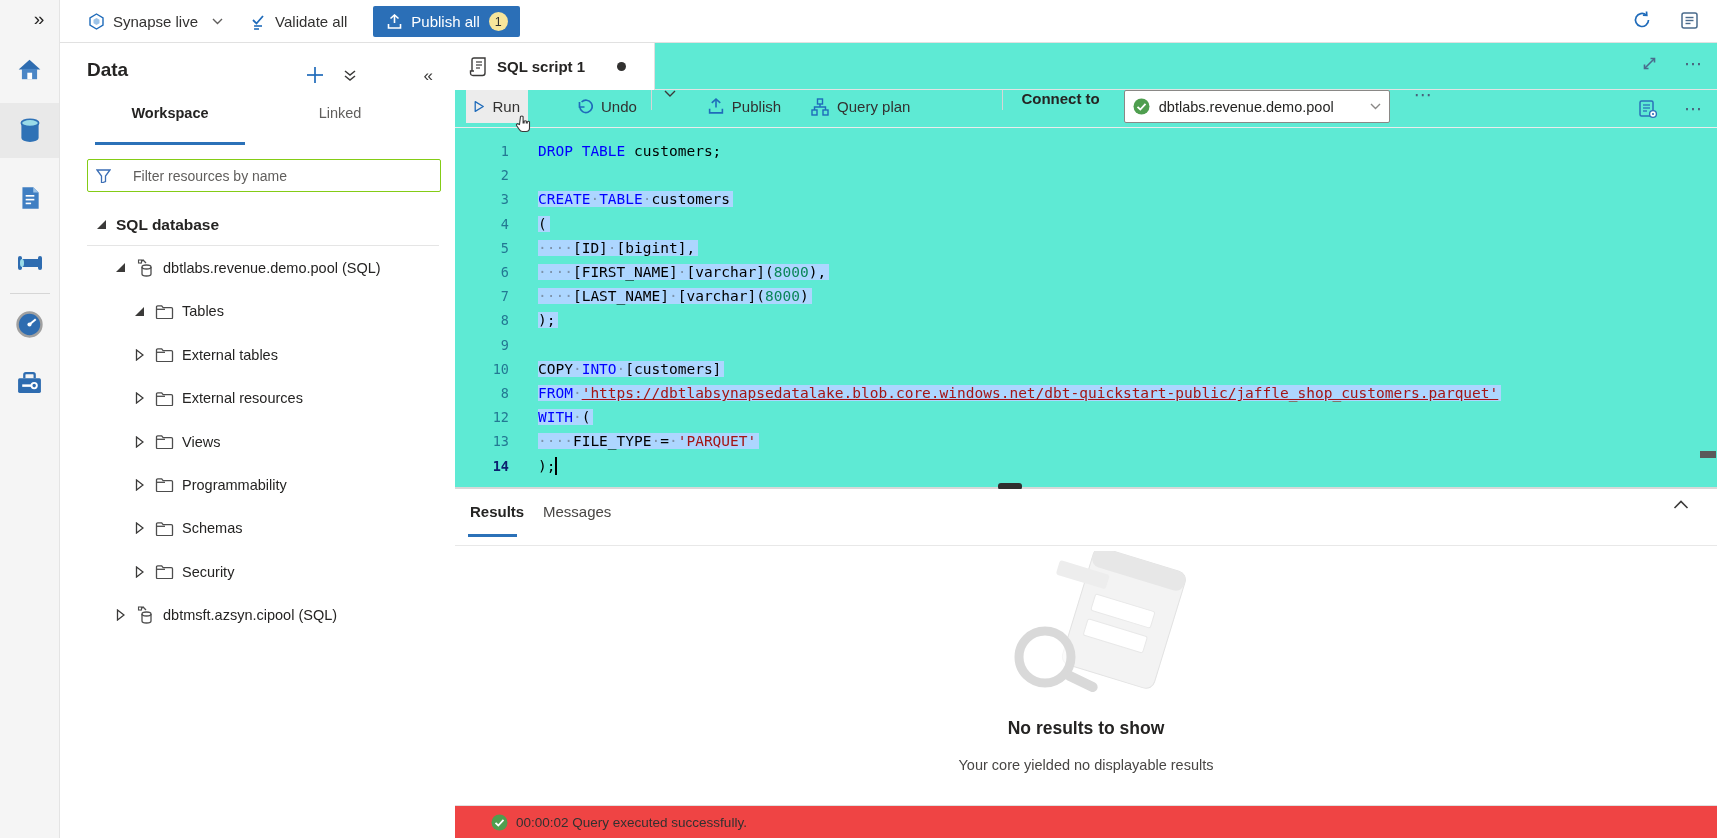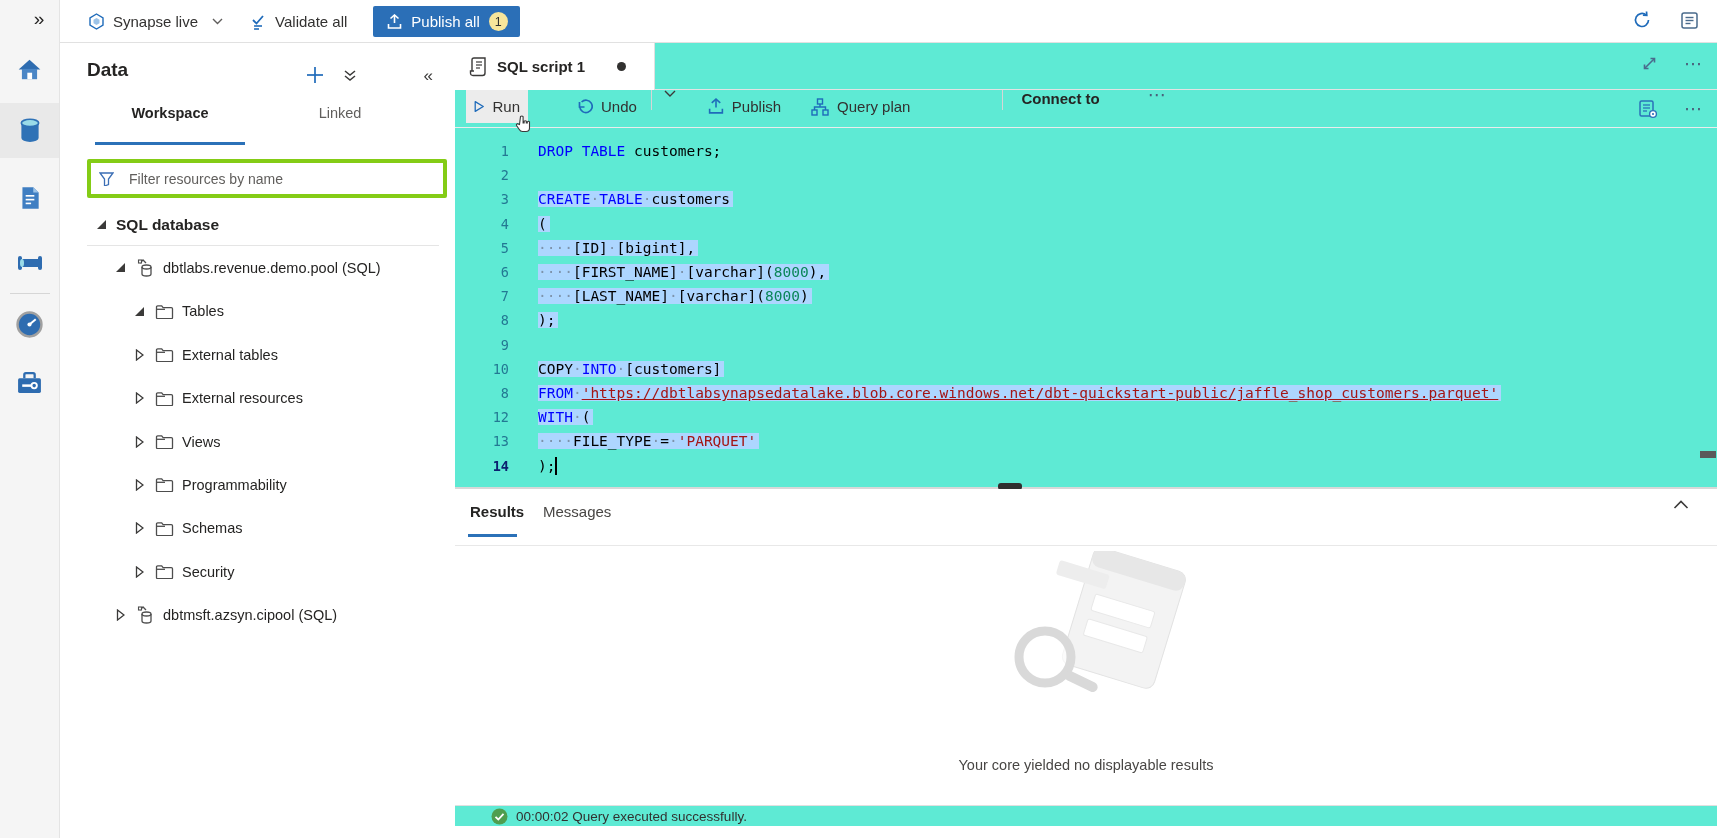--- a/index.html
+++ b/index.html
@@ -21,22 +21,22 @@
   .side-item{position:absolute;left:0;width:59px;height:52px;display:flex;align-items:center;justify-content:center;cursor:pointer;}
   .side-item.active{background:#e9e9e9;}
   #sidebar-expand{position:absolute;left:24px;top:6px;width:30px;height:26px;font-size:19px;color:#252423;
       background:none;border:none;cursor:pointer;font-family:inherit;}
   
   #datapanel{left:60px;top:43px;width:395px;height:795px;background:#fff;border-right:1px solid #ddd;}
   #dp-title{left:27px;top:16px;font-size:19px;font-weight:700;}
   .dp-action{position:absolute;top:20px;background:none;border:none;cursor:pointer;padding:2px;}
   .dp-tab{position:absolute;top:62px;width:160px;text-align:center;font-size:14.5px;cursor:pointer;}
   #dp-tab-underline{left:35px;top:99px;width:150px;height:3px;background:#2b71b8;}
-  #filter-box{left:27px;top:116px;width:336px;height:31px;border:4px solid #84cc16;border-radius:2px;
-      display:flex;align-items:center;padding:0 8px;gap:13px;background:#fff;}
+  #filter-box{left:27px;top:116px;width:336px;height:31px;border:1px solid #84cc16;border-radius:2px;
+      display:flex;align-items:center;padding:0 8px;gap:20px;background:#fff;}
   #filter-input{border:none;outline:none;flex:1;font-size:14px;color:#323130;font-family:inherit;background:transparent;}
   #filter-input::placeholder{color:#605e5c;}
   .tree-row{position:absolute;left:0;width:395px;height:43px;display:flex;align-items:center;cursor:pointer;}
   .tw{width:12px;display:flex;justify-content:center;margin-right:9px;flex:none;}
   .ticon{width:20px;margin-right:8px;display:flex;justify-content:center;flex:none;}
   .tlabel{font-size:14.5px;color:#252423;white-space:nowrap;}
   .tree-row.root .tlabel{font-size:15.5px;font-weight:700;}
   .tcount{margin-left:auto;padding-right:11px;font-size:14.5px;color:#323130;}
   #tree-divider{left:27px;width:352px;height:1px;background:#e5e5e5;}
   
@@ -75,21 +75,21 @@
   #splitter{left:455px;top:487px;width:1262px;height:2px;background:#d8d8d8;cursor:row-resize;}
   #splitter-handle{left:998px;top:483px;width:24px;height:7px;background:#2f2f2f;border-radius:3px;cursor:row-resize;}
   
   #results{left:455px;top:489px;width:1262px;height:349px;background:#fff;}
   .r-tab{position:absolute;top:14px;font-size:15px;cursor:pointer;color:#484644;}
   .r-tab.active{color:#252423;font-weight:700;}
   #r-underline{left:13px;top:45px;width:49px;height:3px;background:#2b71b8;}
   #r-sep{left:0;top:56px;width:1262px;height:1px;background:#e8e8e8;}
   #empty-title{left:0;top:229px;width:1262px;text-align:center;font-size:17.5px;font-weight:700;color:#252423;}
   #empty-sub{left:0;top:268px;width:1262px;text-align:center;font-size:14.5px;color:#484644;}
-  #statusbar{left:0;top:316px;width:1262px;height:21px;background:#5eead4;border-top:1px solid #e0e0e0;
+  #statusbar{left:0;top:316px;width:1262px;height:33px;background:#ef4444;border-top:1px solid #e0e0e0;
       display:flex;align-items:center;gap:8px;padding-left:36px;box-sizing:border-box;}
   #status-text{font-size:13.5px;color:#323130;}
   .ghost-btn{background:none;border:none;cursor:pointer;padding:0;font-family:inherit;}
   .ell{font-size:18px;color:#4a5f7a;letter-spacing:1px;line-height:10px;}
 </style>
 </head>
 <body>
 
 <div id="topbar" class="abs">
   <div class="abs row" style="left:88px;top:6px;height:31px;gap:26px;">
@@ -440,20 +440,30 @@
       <svg width="18" height="18" viewBox="0 0 18 18">
           <rect x="6.5" y="1" width="5" height="5" fill="none" stroke="#1f6bba" stroke-width="1.4"></rect>
           <rect x="1" y="12" width="5" height="5" fill="none" stroke="#1f6bba" stroke-width="1.4"></rect>
           <rect x="12" y="12" width="5" height="5" fill="none" stroke="#1f6bba" stroke-width="1.4"></rect>
           <path d="M9 6 v3 M3.5 12 v-3 h11 v3" fill="none" stroke="#1f6bba" stroke-width="1.4"></path>
         </svg>
       <span>Query plan</span>
     </button>
     <span class="tsep" style="margin-left:84px;"></span>
     <span id="connect-label">Connect to</span>
+    <div id="pool-select">
+      <svg width="17" height="17" viewBox="0 0 17 17">
+          <circle cx="8.5" cy="8.5" r="8" fill="#4f9e4f"></circle>
+          <polyline points="4.5,8.8 7.3,11.5 12.5,5.8" fill="none" stroke="#fff" stroke-width="1.8"></polyline>
+        </svg>
+      <span>dbtlabs.revenue.demo.pool</span>
+      <svg width="11" height="7" viewBox="0 0 11 7">
+          <polyline points="1,1 5.5,5.5 10,1" fill="none" stroke="#8a8886" stroke-width="1.4"></polyline>
+        </svg>
+    </div>
     <button class="ghost-btn ell" style="margin-left:24px;">⋯</button>
   </div>
   <div class="toolbar-right">
     <button class="ghost-btn">
       <svg width="20" height="20" viewBox="0 0 20 20">
           <rect x="2" y="2" width="13" height="15" rx="1.5" fill="none" stroke="#2b71b8" stroke-width="1.5"></rect>
           <line x1="5" y1="6" x2="12" y2="6" stroke="#2b71b8" stroke-width="1.3"></line>
           <line x1="5" y1="9" x2="12" y2="9" stroke="#2b71b8" stroke-width="1.3"></line>
           <line x1="5" y1="12" x2="9" y2="12" stroke="#2b71b8" stroke-width="1.3"></line>
           <circle cx="15" cy="15" r="3.4" fill="#fff" stroke="#2b71b8" stroke-width="1.4"></circle>
@@ -505,20 +515,21 @@
       <rect x="92" y="6" width="96" height="122" rx="9" fill="#f3f3f3" stroke="#e2e2e2"></rect>
       <rect x="92" y="6" width="96" height="20" rx="9" fill="#e7e7e7"></rect>
       <rect x="62" y="30" width="52" height="15" rx="3" fill="#ededed"></rect>
       <rect x="106" y="52" width="62" height="17" rx="2" fill="#fff" stroke="#e8e8e8"></rect>
       <rect x="106" y="78" width="62" height="17" rx="2" fill="#fff" stroke="#e8e8e8"></rect>
     </g>
     <circle cx="62" cy="106" r="26" fill="rgba(255,255,255,0.65)" stroke="#d9d9d9" stroke-width="9"></circle>
     <rect x="84" y="118" width="36" height="10" rx="5" fill="#d9d9d9" transform="rotate(26 84 118)"></rect>
   </svg>
 
+  <div id="empty-title" class="abs">No results to show</div>
   <div id="empty-sub" class="abs">Your core yielded no displayable results</div>
 
   <div id="statusbar" class="abs">
     <svg width="17" height="17" viewBox="0 0 17 17">
         <circle cx="8.5" cy="8.5" r="8" fill="#4f9e4f"></circle>
         <polyline points="4.5,8.8 7.3,11.5 12.5,5.8" fill="none" stroke="#fff" stroke-width="1.8"></polyline>
       </svg>
     <span id="status-text">00:00:02 Query executed successfully.</span>
   </div>
 </section>

